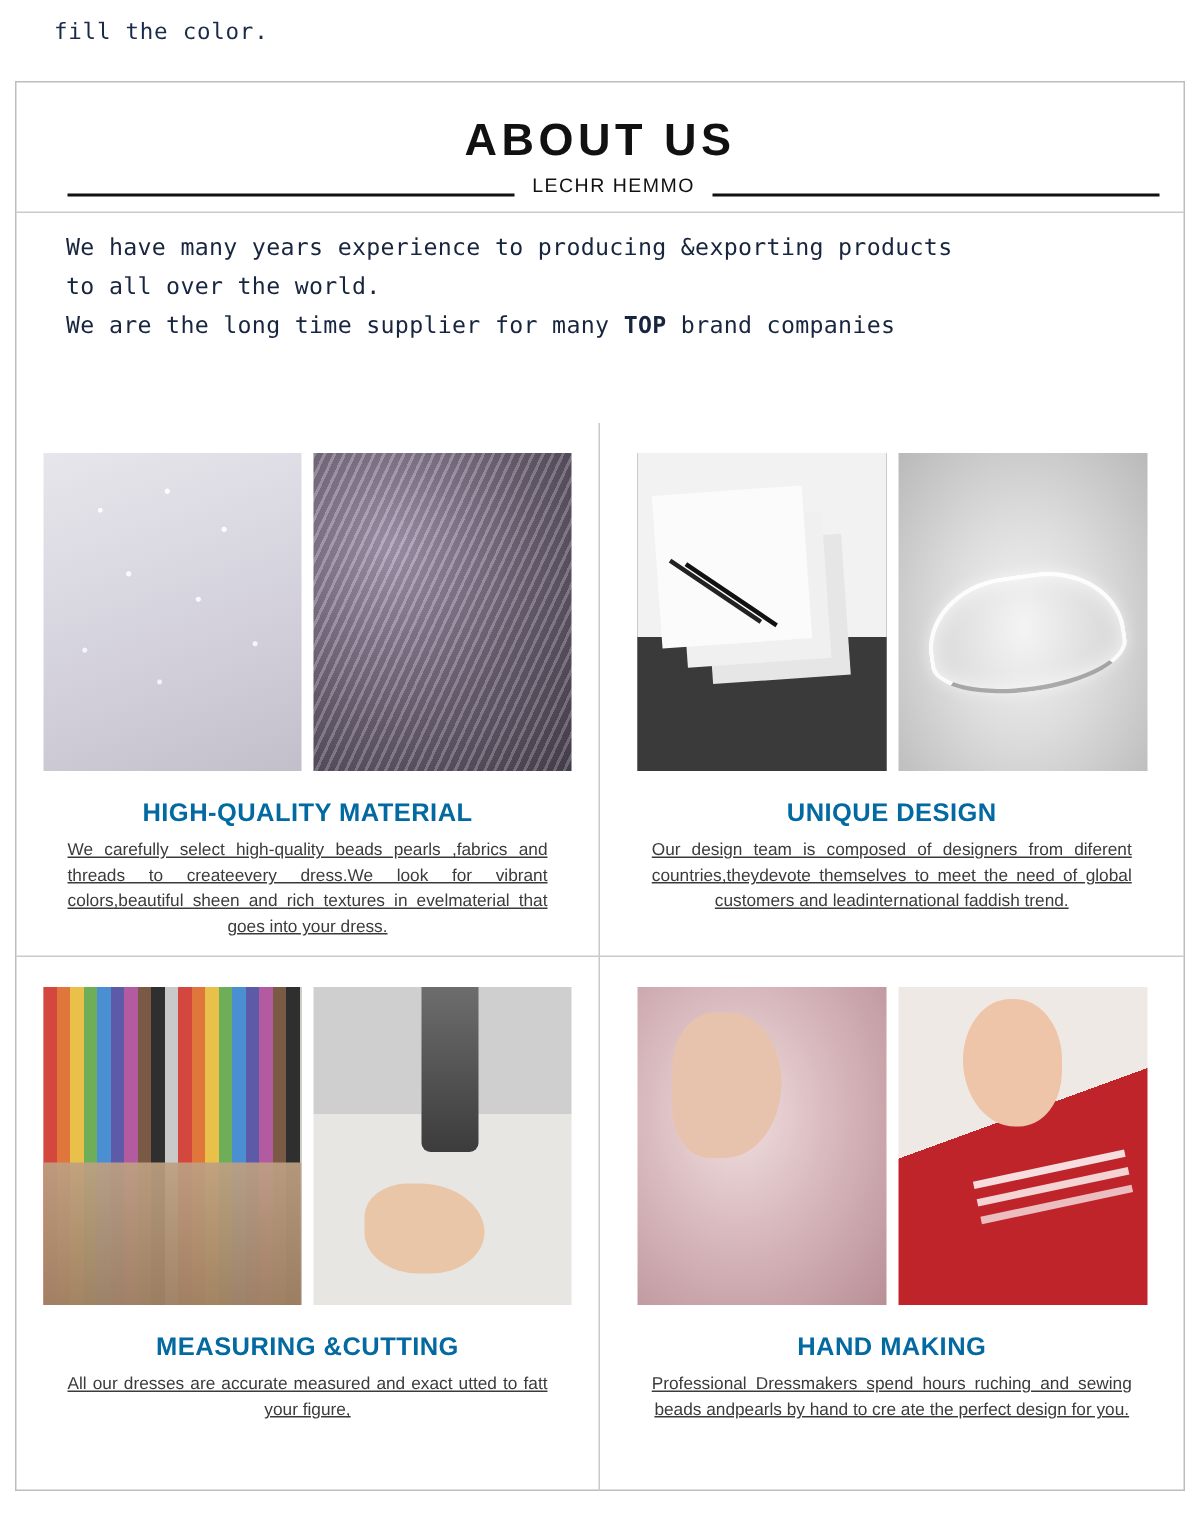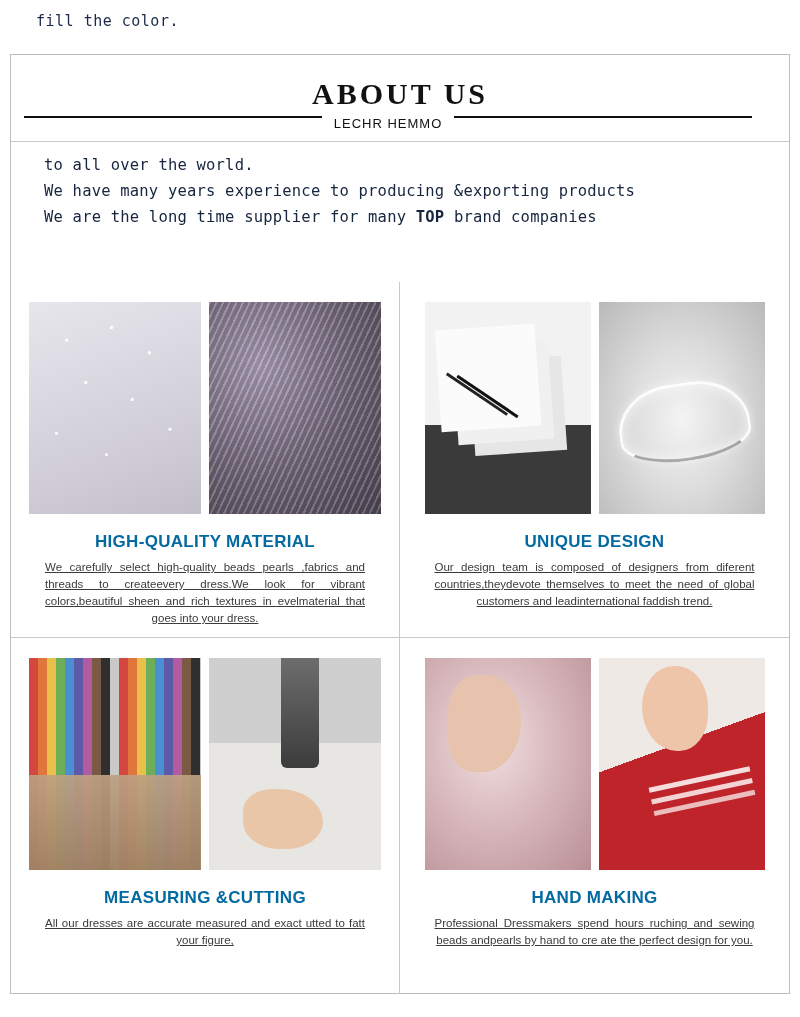--- a/index.html
+++ b/index.html
@@ -48,33 +48,33 @@
     box-sizing: border-box;
   }
 
   
   .about-title {
     position: absolute;
     top: 57px;
     left: 0;
     width: 800px;
     text-align: center;
-    font-family: Liberation Serif, serif;
+    font-family: Liberation Sans, sans-serif;
     font-weight: bold;
     font-size: 30px;
     letter-spacing: 3px;
     color: #111;
   }
   .sub-wrap {
     position: absolute;
     top: 96px;
-    left: 24px;
+    left: 45px;
     width: 728px;
     display: flex;
-    align-items: flex-start;
+    align-items: flex-end;
   }
   .sub-line {
     flex: 1 1 auto;
     height: 2px;
     background: #111;
   }
   .sub-text {
     font-family: "Liberation Sans", sans-serif;
     font-size: 13px;
     letter-spacing: 1px;
@@ -301,22 +301,22 @@
 
   <div class="sub-wrap">
     <span class="sub-line"></span>
     <span class="sub-text">LECHR HEMMO</span>
     <span class="sub-line"></span>
   </div>
 
   <div class="divider-under-head"></div>
 
   <div class="intro">
+    <div class="ln">We have many years experience to producing &amp;exporting products</div>
     <div class="ln">to all over the world.</div>
-    <div class="ln">We have many years experience to producing &amp;exporting products</div>
     <div class="ln"><span>We are the long time supplier for many </span><b>TOP</b><span> brand companies</span></div>
   </div>
 
   <div class="grid">
 
     <div class="cell b-right b-bottom">
       <div class="imgs">
         <div class="ph p-beads" style="width:172px;height:212px;"></div>
         <div class="ph p-embroid" style="width:172px;height:212px;"></div>
       </div>

